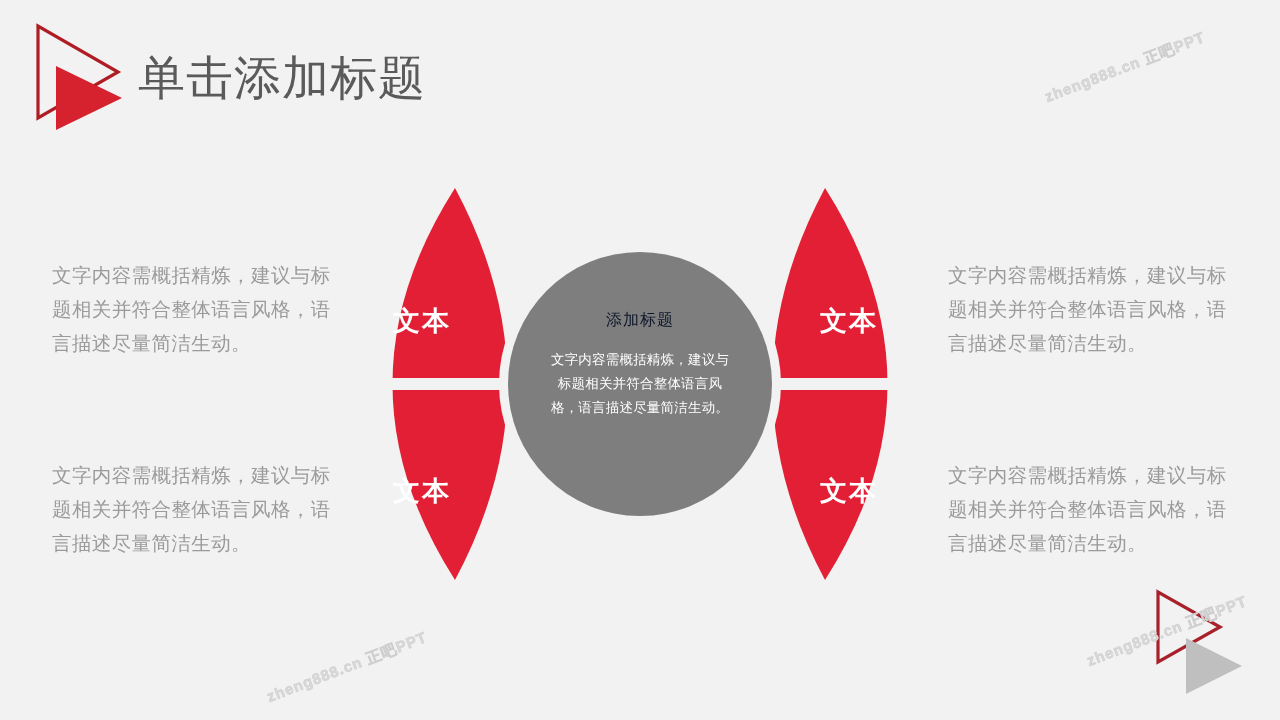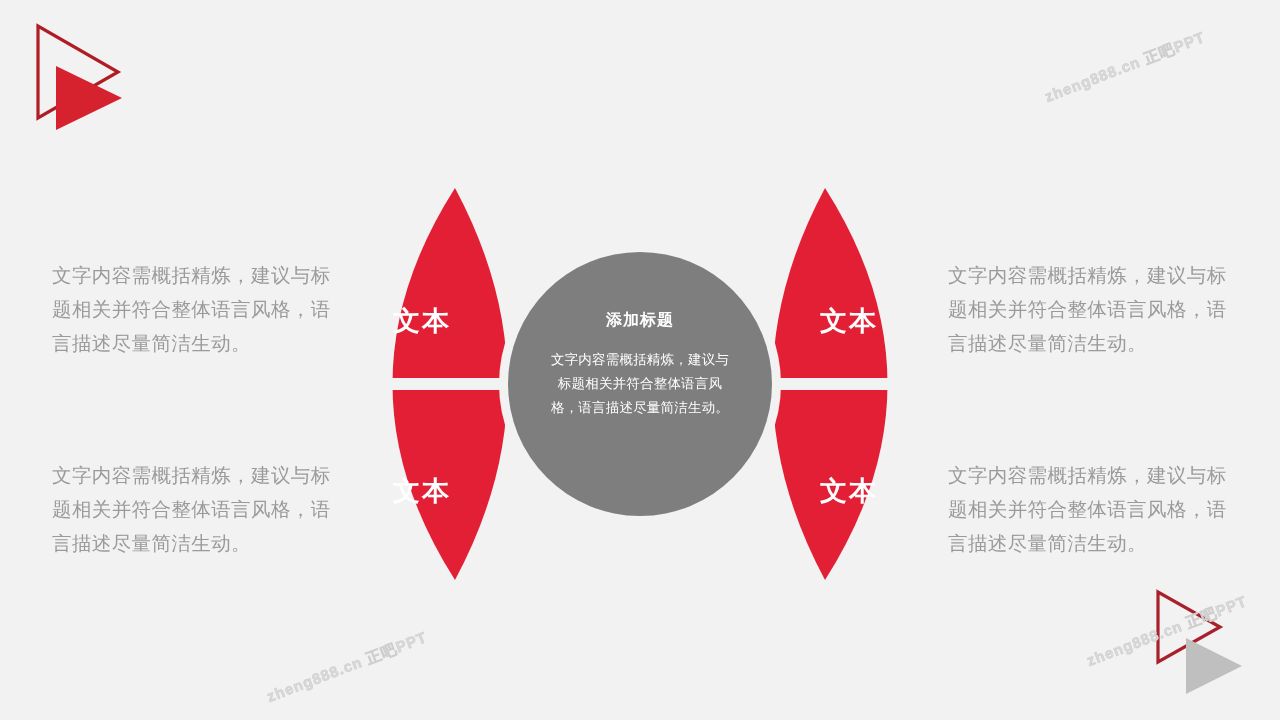--- a/index.html
+++ b/index.html
@@ -79,23 +79,23 @@
     border-radius: 50%;
     background: #7e7e7e;
     display: flex;
     flex-direction: column;
     align-items: center;
     justify-content: flex-start;
     box-sizing: border-box;
     padding-top: 57px;
   }
   #center-title {
-    color: #ffffff;
+    color: #0f172a;
     font-size: 16px;
-    font-weight: bold;
+    font-weight: normal;
     letter-spacing: 1px;
     line-height: 22px;
     white-space: nowrap;
   }
   #center-body {
     margin-top: 17px;
     width: 186px;
     color: #ffffff;
     font-size: 13.5px;
     line-height: 24px;
@@ -145,20 +145,21 @@
 
 <div id="slide">
 
   <div id="header">
 
     <svg id="brand-logo" viewBox="0 0 116 116">
       <polygon points="16,8 16,100 96,54" fill="none" stroke="#b01c24" stroke-width="3.2"></polygon>
       <polygon points="34,48 34,112 100,80" fill="#d6212f"></polygon>
     </svg>
 
+    <div id="page-title">单击添加标题</div>
   </div>
 
   <svg id="diagram" viewBox="0 0 1280 720">
     <defs>
 
       <mask id="hub-gap-mask" maskUnits="userSpaceOnUse" x="0" y="0" width="1280" height="720">
         <rect x="0" y="0" width="1280" height="720" fill="#ffffff"></rect>
         <circle cx="640" cy="384" r="141" fill="#000000"></circle>
       </mask>
 

